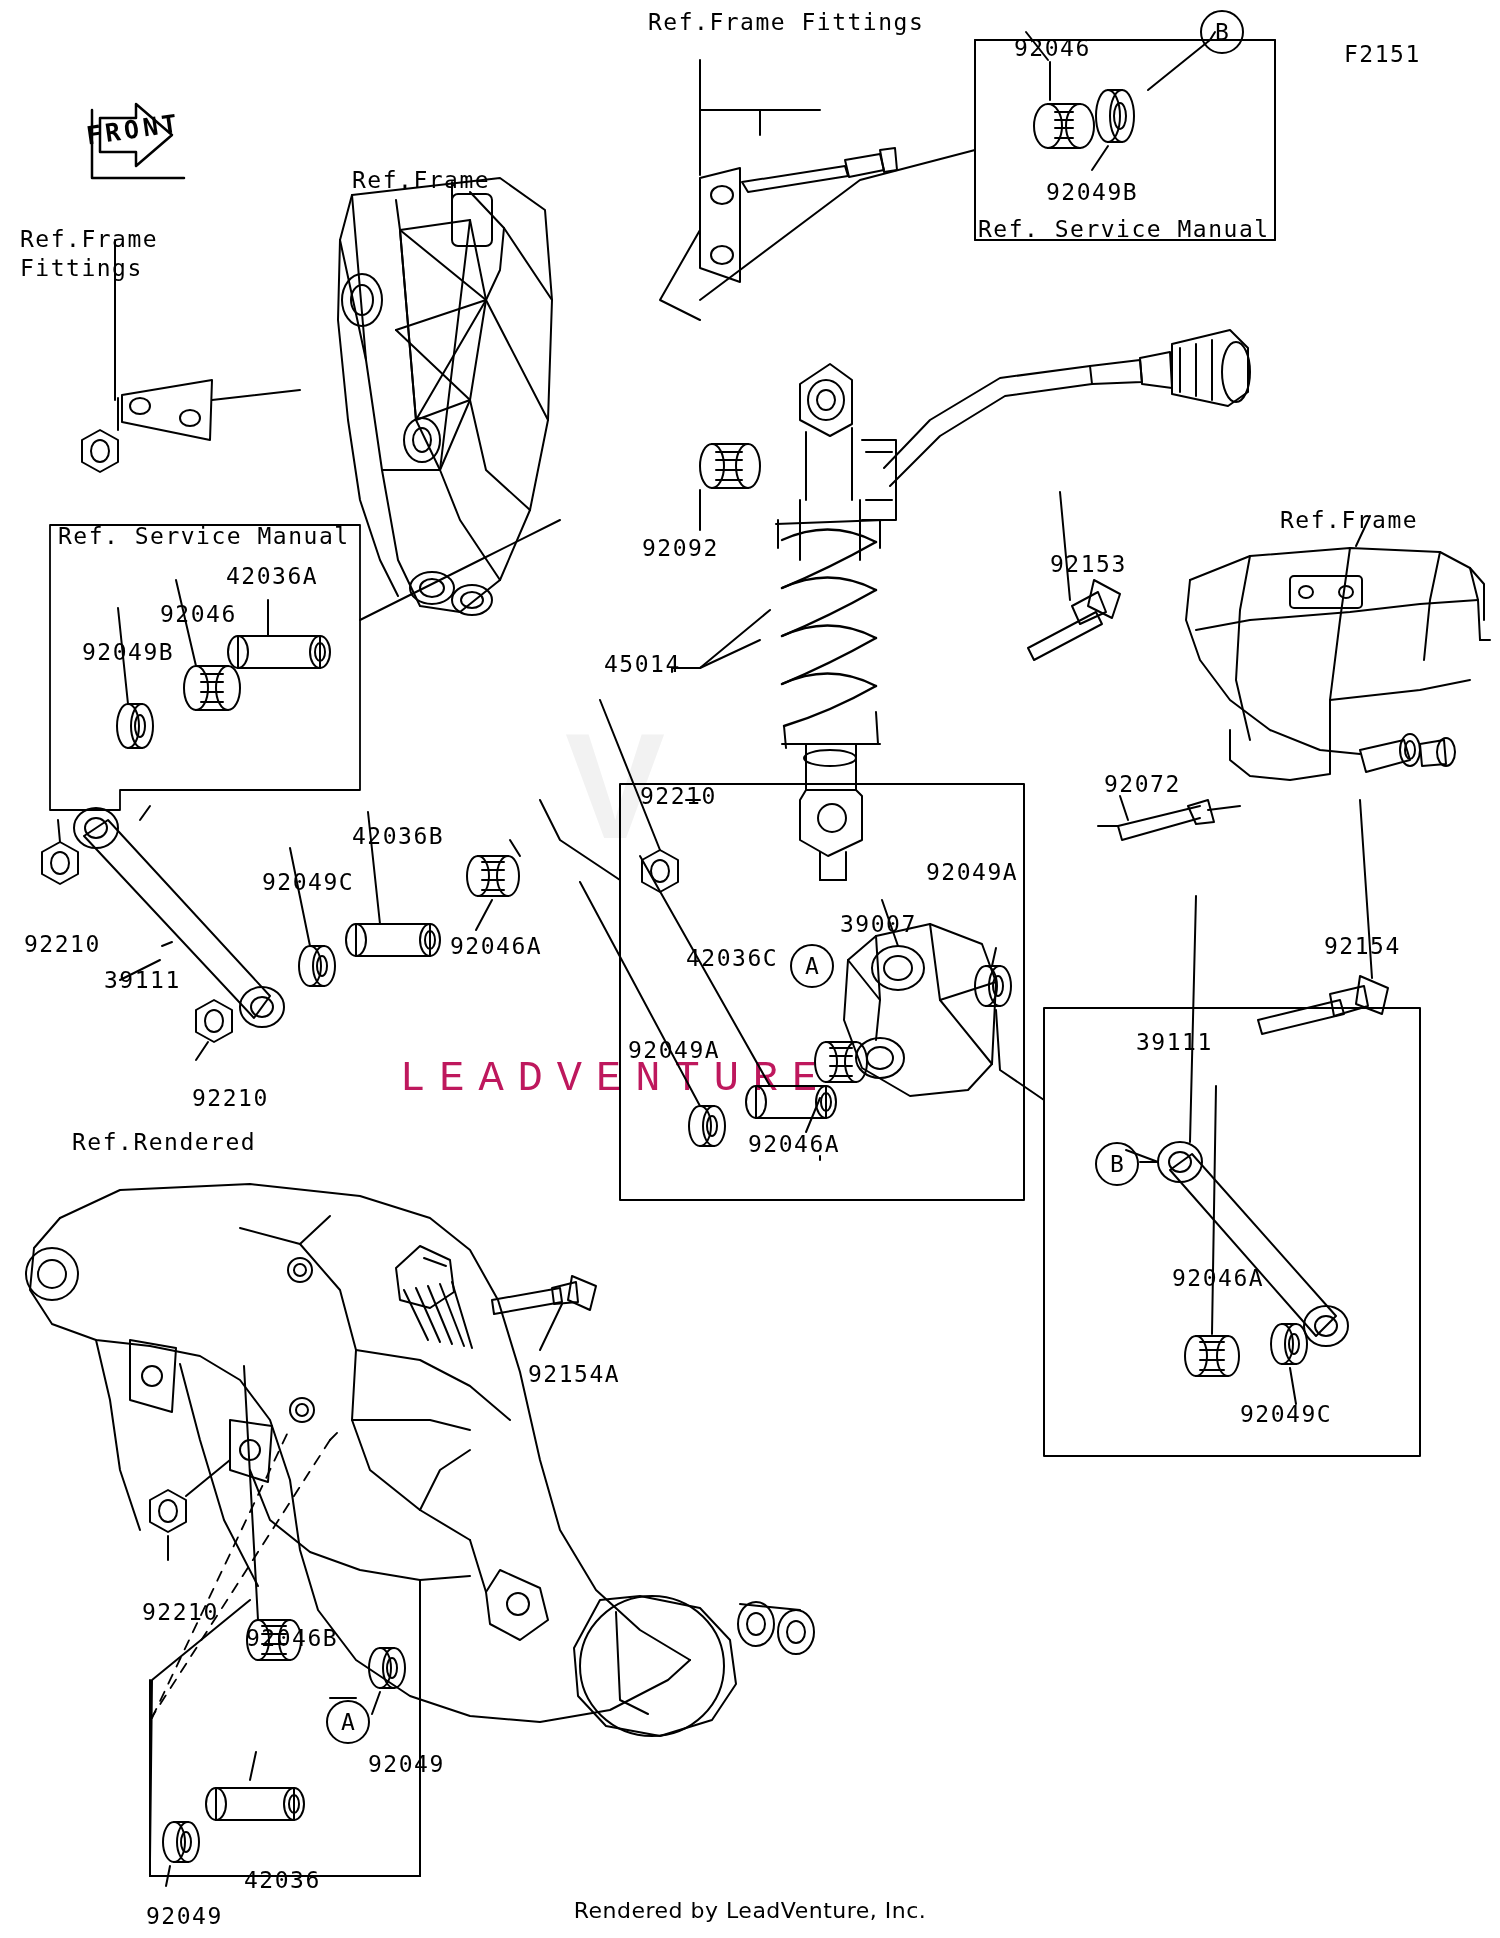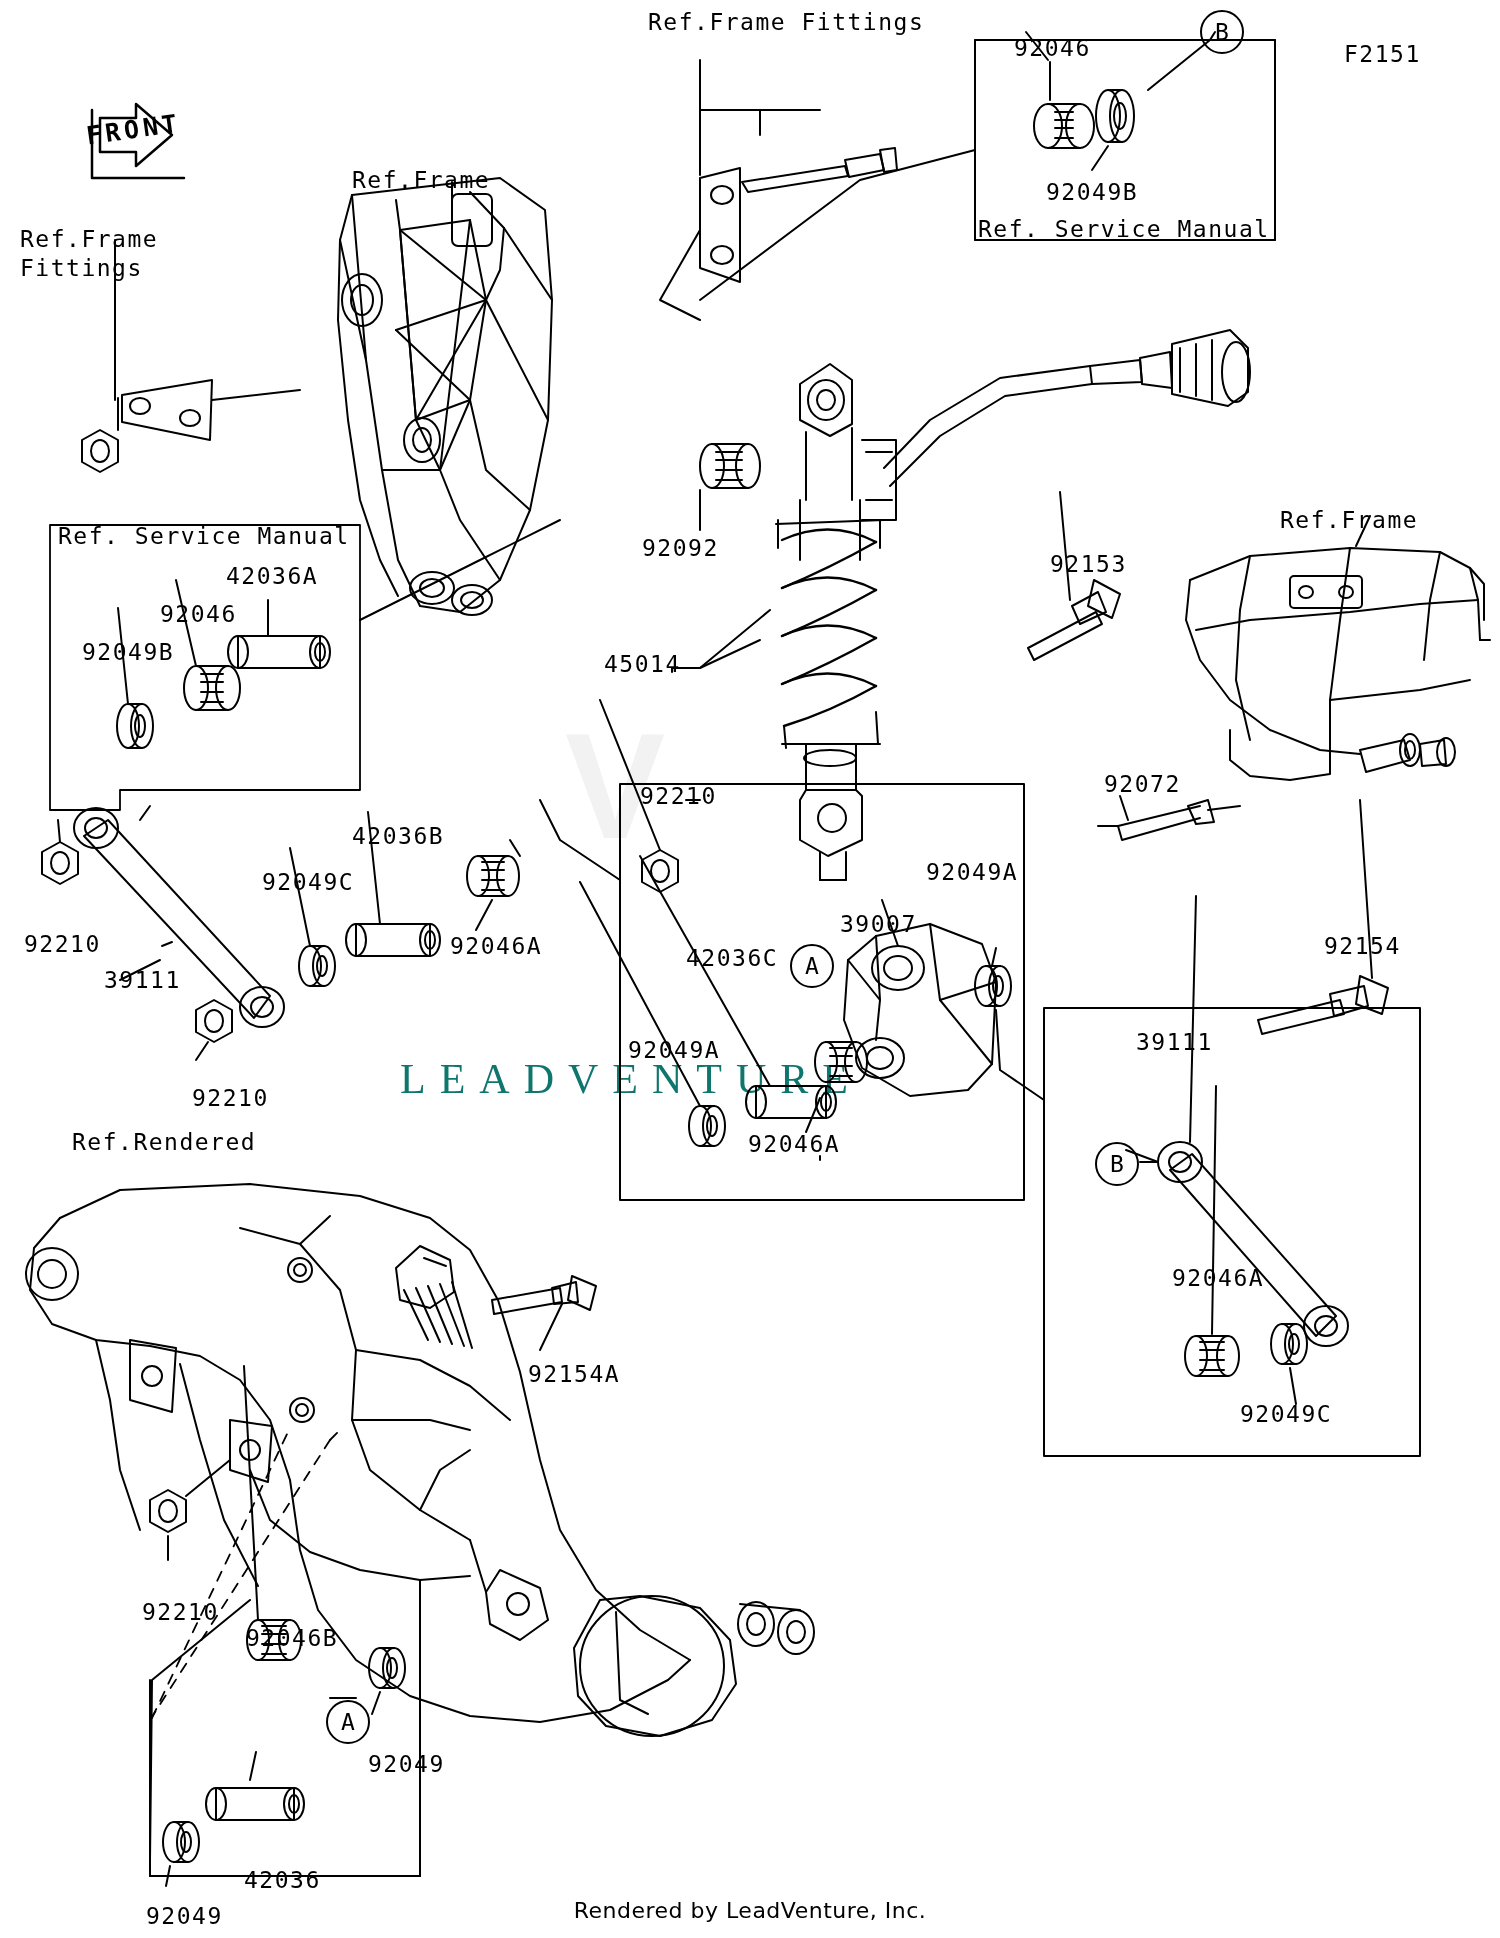--- a/index.html
+++ b/index.html
@@ -30,22 +30,22 @@
   .lbl.big { font-size: 25px; }
   svg.overlay {
     position: absolute;
     left: 0; top: 0;
     width: 1500px;
     height: 1938px;
     pointer-events: none;
   }
   .wm {
     position: absolute;
-    color: #0f766e;
-    font-family: Liberation Serif, serif;
+    color: #be185d;
+    font-family: Liberation Mono, monospace;
     letter-spacing: 14px;
     font-size: 42px;
     user-select: none;
     text-align: center;
   }
   .wm-v {
     position: absolute;
     color: #f2f2f2;
     font-family: "Liberation Sans", sans-serif;
     font-size: 150px;

